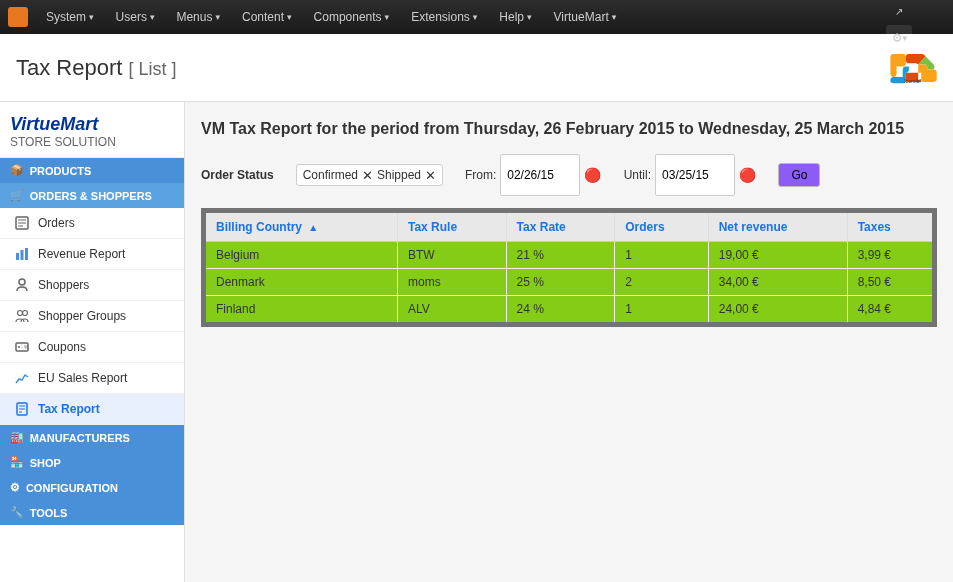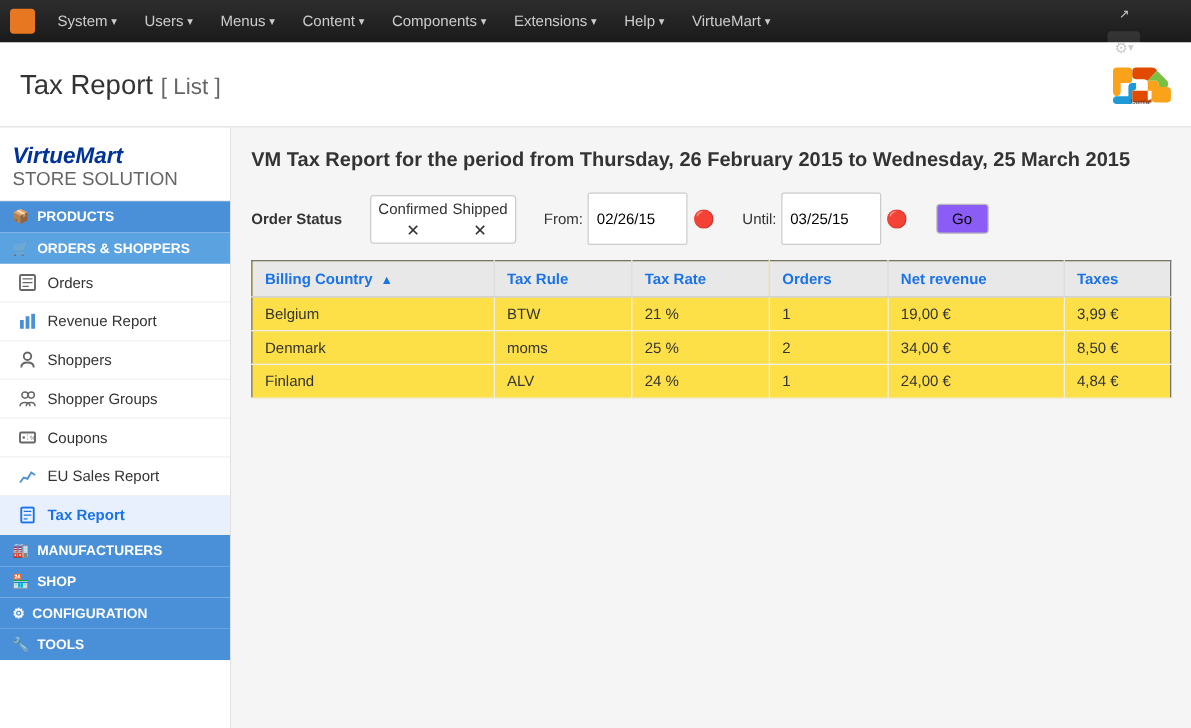--- a/index.html
+++ b/index.html
@@ -78,21 +78,21 @@
       border-right: 1px solid #e0e0e0;
       overflow-y: auto;
       flex-shrink: 0;
     }
     .vm-logo-area {
       padding: 12px 10px 8px;
       border-bottom: 1px solid #eee;
       display: flex; align-items: center;
     }
     .vm-logo-blue { color: #003399; font-size: 18px; font-weight: bold; font-style: italic; }
-    .vm-logo-sub { color: #666; font-size: 15px; }
+    .vm-logo-sub { color: #666; font-size: 12px; }
     .sidebar-section {
       background: #4a90d9;
       color: white;
       padding: 6px 10px;
       font-size: 11px;
       font-weight: bold;
       cursor: pointer;
       display: flex; align-items: center; gap: 6px;
     }
     .sidebar-section.orders { background: #5ba3e0; }
@@ -135,21 +135,21 @@
     .filter-label { font-size: 12px; color: #333; font-weight: bold; }
     .status-tags {
       display: flex; gap: 4px;
       background: white;
       border: 1px solid #ccc;
       padding: 3px 6px;
       border-radius: 3px;
     }
     .status-tag {
       display: flex; align-items: center; gap: 4px;
-      font-size: 12px; color: #333; flex-direction: column;
+      font-size: 12px; color: #333;
     }
     .status-tag-x {
       color: #333; cursor: pointer; font-size: 13px; line-height: 1;
     }
     .date-group {
       display: flex; align-items: center; gap: 4px;
     }
     .date-label { font-size: 12px; color: #333; }
     .date-input {
       border: 1px solid #ccc; padding: 13px 6px; font-size: 12px;
@@ -166,22 +166,22 @@
       cursor: pointer;
       border-radius: 3px;
     }
 
     
     .results-text { font-size: 12px; color: #333; margin-bottom: 10px; }
 
     
     .data-table {
       width: 100%; border-collapse: collapse;
-      background: #fde047;
-      border: 1px solid #737373;
+      background: #84cc16;
+      border: 5px solid #737373;
     }
     .data-table th {
       background: #e8e8e8;
       padding: 7px 10px;
       text-align: left;
       font-size: 12px;
       font-weight: bold;
       color: #1a73e8;
       border-bottom: 1px solid #ccc;
       border-right: 1px solid #ddd;

